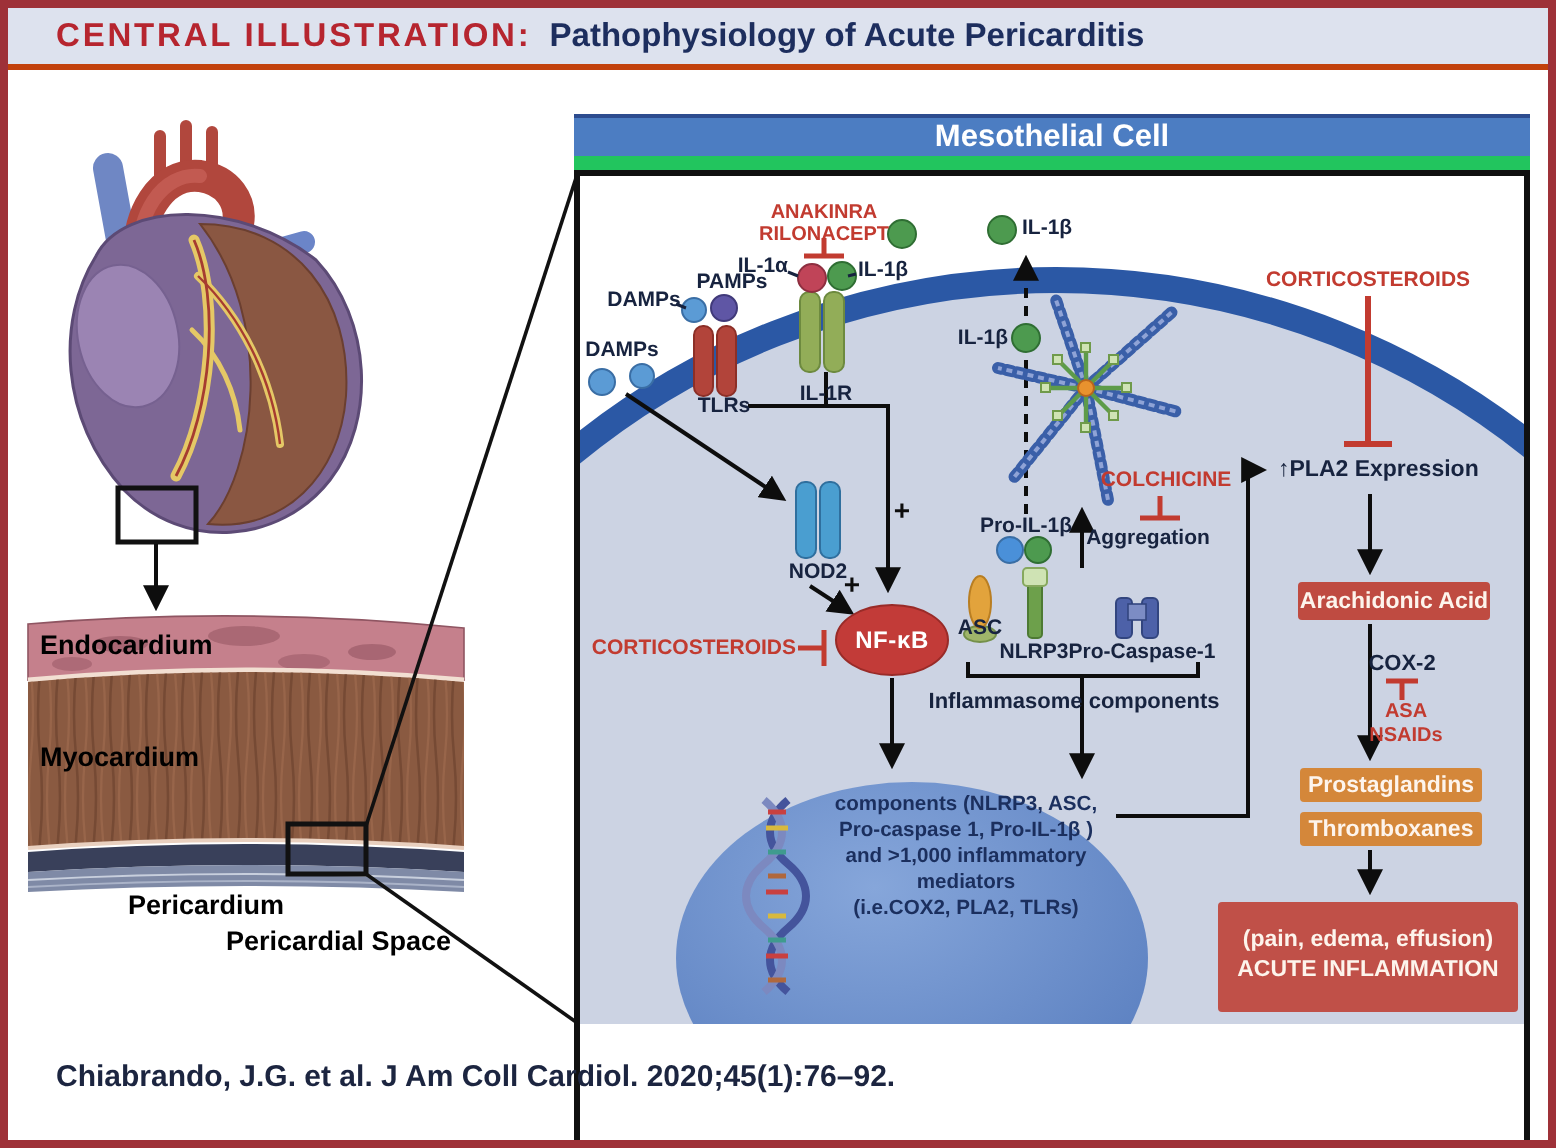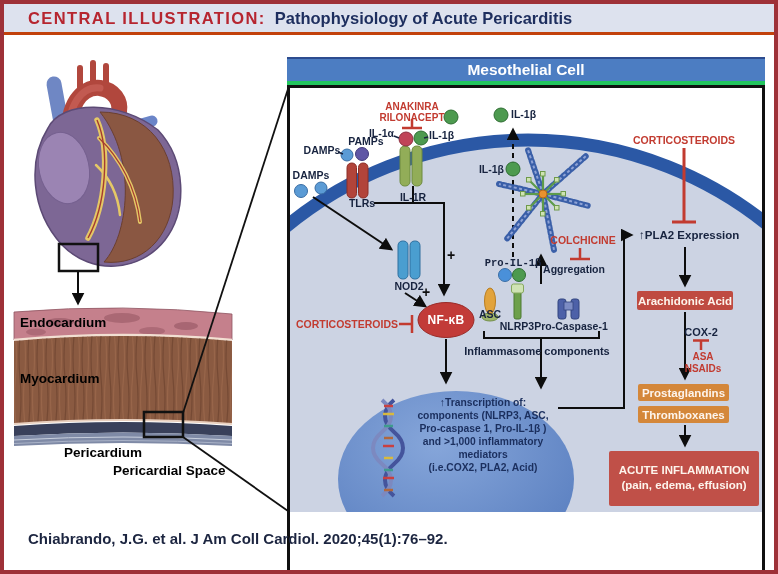--- a/index.html
+++ b/index.html
@@ -7,37 +7,37 @@
          font-family:"Liberation Sans",sans-serif;}
   .frame-border{position:absolute;inset:0;border:4px solid #9e3138;pointer-events:none;z-index:60;}
   .titlebar{position:absolute;left:4px;top:4px;width:770px;height:31px;background:#dde2ee;
             border-bottom:3px solid #c2410c;display:flex;align-items:center;padding-left:24px;
             box-sizing:border-box;z-index:10;}
   .title-prefix{color:#b6252f;font-weight:700;font-size:16.5px;letter-spacing:1.4px;}
   .title-subject{color:#1d2e5e;font-weight:700;font-size:16.5px;margin-left:9px;}
   .figure-svg{position:absolute;left:0;top:0;z-index:1;}
   .anat{position:absolute;font-weight:700;color:#000000;font-size:13.5px;z-index:3;white-space:nowrap;}
   .panel-header{position:absolute;left:287px;top:57px;width:478px;height:28px;background:#4c7dc2;
-                border-top:2px solid #2d4c8f;border-bottom:4px solid #22c55e;box-sizing:border-box;
+                border-top:2px solid #2d4c8f;border-bottom:7px solid #22c55e;box-sizing:border-box;
                 display:flex;align-items:center;justify-content:center;z-index:5;}
   .panel-header span{color:#fff;font-weight:700;font-size:15.5px;}
   .panel-body{position:absolute;left:287px;top:85px;width:478px;height:552px;background:#fff;
               border:3px solid #101010;box-sizing:border-box;z-index:5;overflow:hidden;}
   .cell-svg{position:absolute;left:0;top:0;}
   .lbl{position:absolute;font-weight:700;white-space:nowrap;color:#17233f;font-size:10.5px;z-index:4;}
   .c{transform:translate(-50%,-50%);}
   .l{transform:translate(0,-50%);}
   .r{transform:translate(-100%,-50%);text-align:right;}
   .red{color:#c23b30;}
   .small{font-size:10px;}
   .plus{font-size:14px;font-weight:700;color:#0d0d0d;}
   .nfkb-text{color:#fff;font-size:12px;letter-spacing:.3px;}
   .pla2{font-size:11.5px;}
   .box{position:absolute;border-radius:2px;color:#fdf4ec;font-weight:700;text-align:center;
-       z-index:4;display:flex;align-items:center;justify-content:center;}
+       z-index:4;display:flex;align-items:center;justify-content:center;margin-left:12px;}
   .box-red{background:#bf4b41;}
   .box-orange{background:#d4873a;}
   .acute-box{position:absolute;left:319px;top:363px;width:150px;height:55px;background:#c05048;
              border-radius:2px;z-index:4;text-align:center;color:#fdf4ec;font-weight:700;
              font-size:11.5px;line-height:15px;padding-top:12px;box-sizing:border-box;}
   .nucleus-text{position:absolute;left:193px;top:308px;transform:translateX(-50%);width:180px;
                 text-align:center;z-index:4;color:#1b2f5e;font-weight:700;font-size:10.3px;line-height:13px;}
   .citation{position:absolute;left:28px;top:530px;color:#1c2540;font-weight:700;font-size:15px;z-index:10;}
   .drug2{font-size:10px;line-height:11px;text-align:center;}
 </style>
@@ -267,44 +267,43 @@
     <div class="lbl c" style="left:123px;top:109px;">IL-1R</div>
     <div class="lbl c" style="left:119px;top:198px;">NOD2</div>
     <div class="lbl c plus" style="left:161px;top:167px;">+</div>
     <div class="lbl c plus" style="left:136px;top:204px;">+</div>
     <div class="lbl c nfkb-text" style="left:156px;top:232px;">NF-κB</div>
     <div class="lbl r red" style="left:108px;top:236px;">CORTICOSTEROIDS</div>
     <div class="lbl c" style="left:200px;top:226px;">ASC</div>
     <div class="lbl c" style="left:227px;top:238px;">NLRP3</div>
     <div class="lbl c" style="left:281px;top:238px;">Pro-Caspase-1</div>
     <div class="lbl c" style="left:247px;top:263px;font-size:11px;">Inflammasome components</div>
-    <div class="lbl c" style="left:223px;top:175px;font-family:Liberation Mono, monospace;">Pro-IL-1β</div>
+    <div class="lbl c" style="left:223px;top:175px;">Pro-IL-1β</div>
     <div class="lbl r" style="left:214px;top:81px;">IL-1β</div>
     <div class="lbl l" style="left:221px;top:26px;">IL-1β</div>
     <div class="lbl c red" style="left:293px;top:152px;">COLCHICINE</div>
     <div class="lbl c" style="left:284px;top:181px;">Aggregation</div>
     <div class="lbl c red" style="left:394px;top:52px;">CORTICOSTEROIDS</div>
     <div class="lbl l pla2" style="left:349px;top:147px;">↑PLA2 Expression</div>
     <div class="lbl c" style="left:411px;top:244px;font-size:11px;">COX-2</div>
     <div class="lbl c red small" style="left:413px;top:268px;">ASA</div>
     <div class="lbl c red small" style="left:413px;top:280px;">NSAIDs</div>
 
     <div class="box box-red" style="left:347px;top:203px;width:96px;height:19px;font-size:11.5px;">Arachidonic Acid</div>
     <div class="box box-orange" style="left:348px;top:296px;width:91px;height:17px;font-size:11.5px;">Prostaglandins</div>
     <div class="box box-orange" style="left:348px;top:318px;width:91px;height:17px;font-size:11.5px;">Thromboxanes</div>
 
     <div class="acute-box">
+      <div>(pain, edema, effusion)</div>
       <div>ACUTE INFLAMMATION</div>
-      <div>(pain, edema, effusion)</div>
     </div>
 
     <div class="nucleus-text">
-      <div>↑Transcription of:</div>
       <div>components (NLRP3, ASC,</div>
       <div>Pro-caspase 1, Pro-IL-1β )</div>
       <div>and &gt;1,000 inflammatory</div>
       <div>mediators</div>
-      <div>(i.e.COX2, PLA2, Acid)</div>
+      <div>(i.e.COX2, PLA2, TLRs)</div>
     </div>
   </div>
 
   <div class="citation">Chiabrando, J.G. et al. J Am Coll Cardiol. 2020;45(1):76–92.</div>
 </div>
 
 </body></html>

